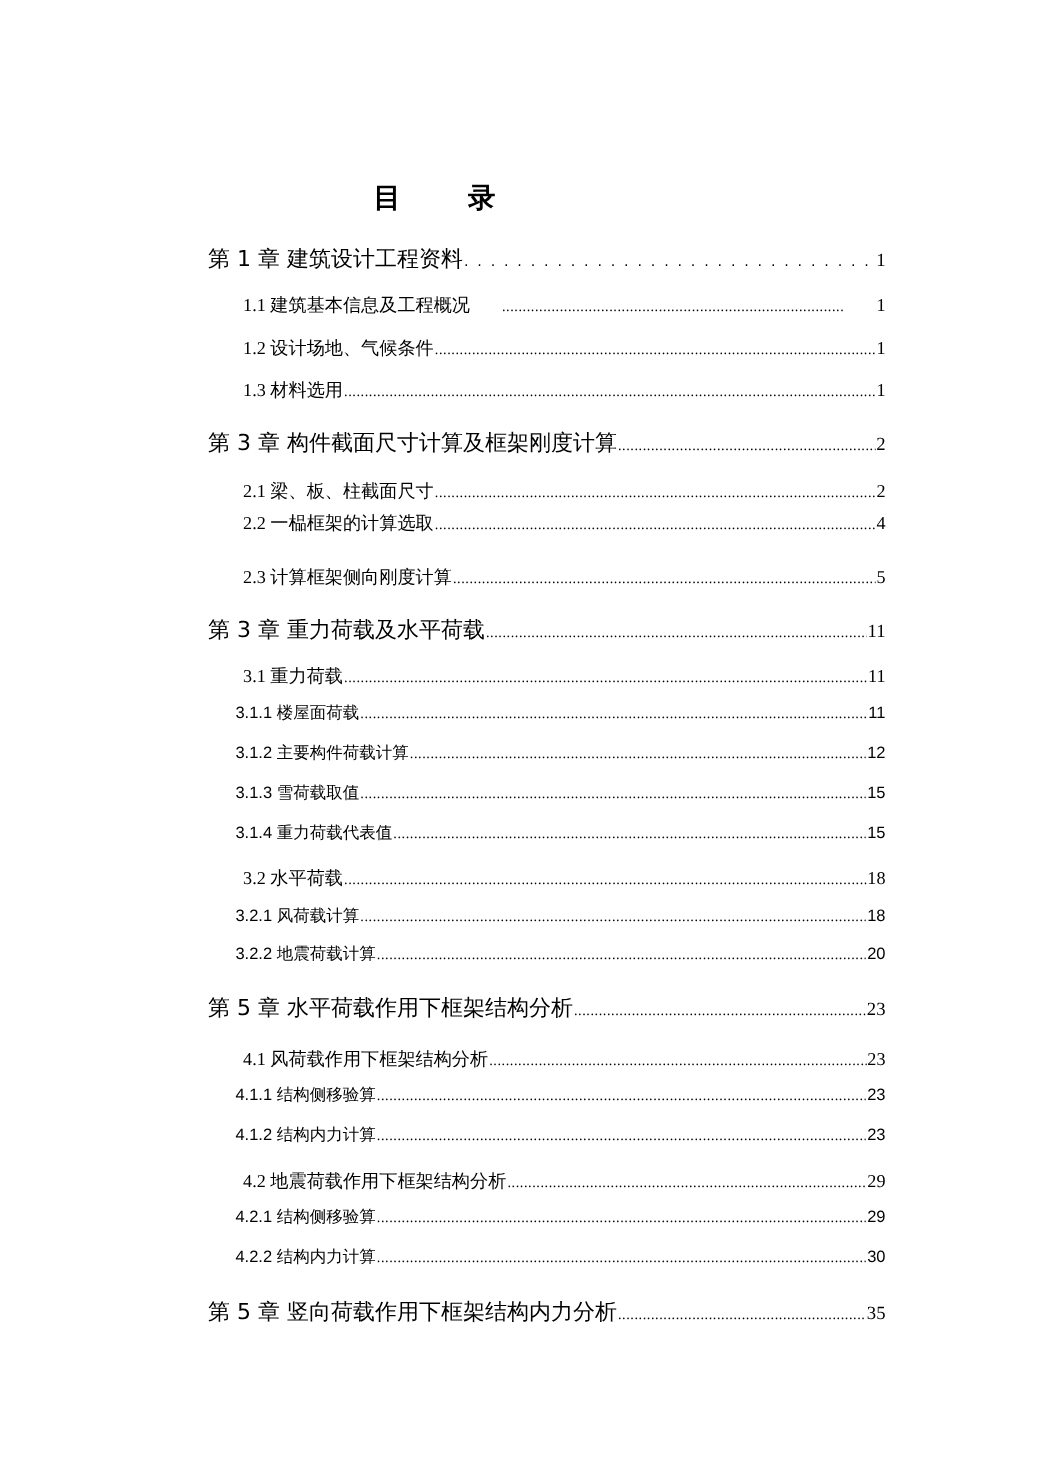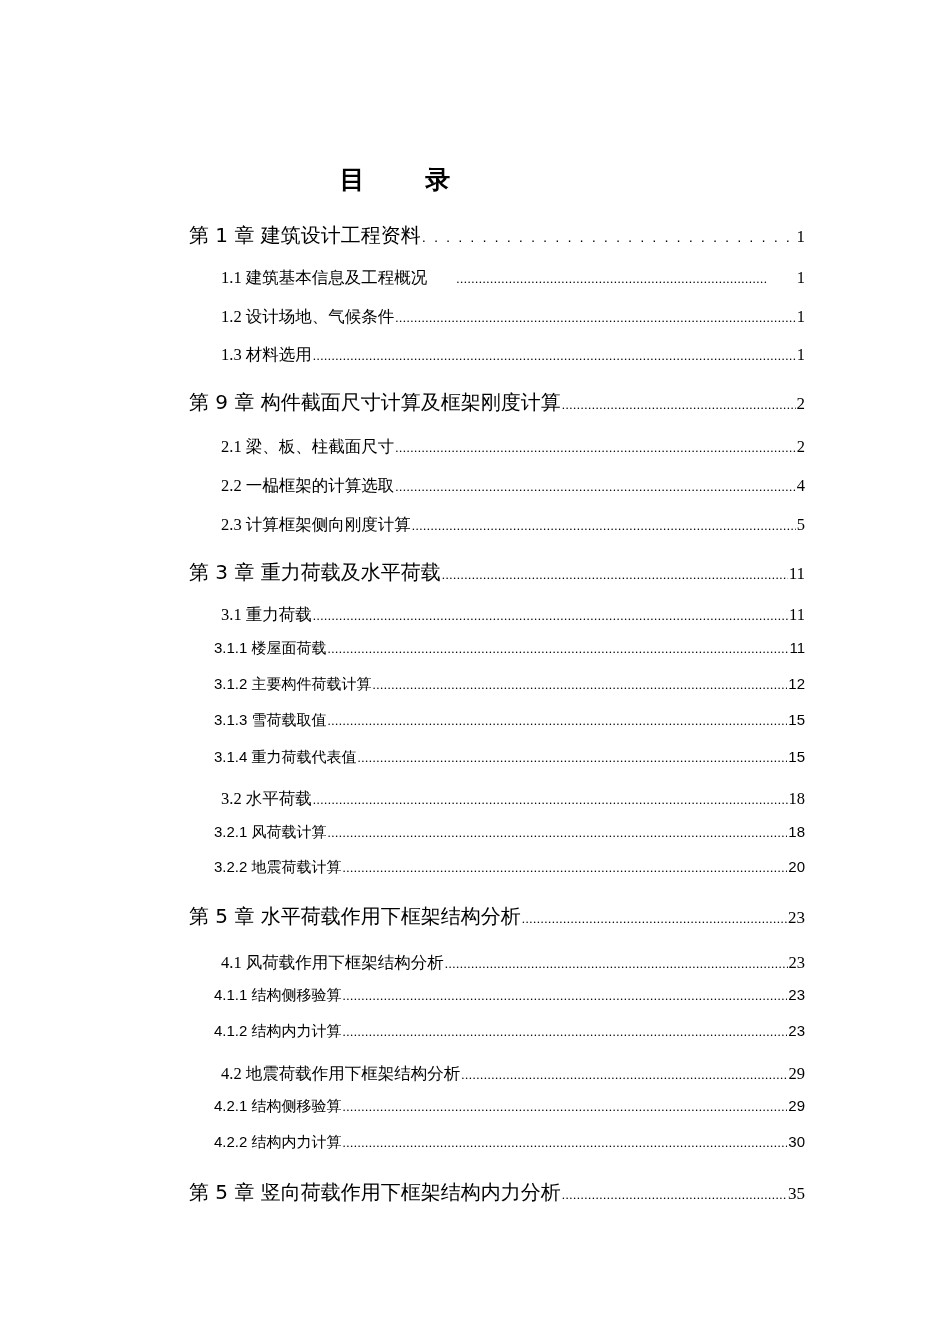--- a/index.html
+++ b/index.html
@@ -53,30 +53,30 @@
       <span class="label">1.2 设计场地、气候条件</span>
       <span class="dots"></span>
       <span class="page">1</span>
     </div>
     <div class="entry sec" style="top: 344px;">
       <span class="label">1.3 材料选用</span>
       <span class="dots"></span>
       <span class="page">1</span>
     </div>
     <div class="entry chapter" style="top: 389px;">
-      <span class="label">第 9 章  构件截面尺寸计算及框架刚度计算</span>
+      <span class="label">第 3 章  构件截面尺寸计算及框架刚度计算</span>
       <span class="dots"></span>
       <span class="page">2</span>
     </div>
     <div class="entry sec" style="top: 436px;">
       <span class="label">2.1  梁、板、柱截面尺寸</span>
       <span class="dots"></span>
       <span class="page">2</span>
     </div>
-    <div class="entry sec" style="top: 475px;">
+    <div class="entry sec" style="top: 465px;">
       <span class="label">2.2  一榀框架的计算选取</span>
       <span class="dots"></span>
       <span class="page">4</span>
     </div>
     <div class="entry sec" style="top: 514px;">
       <span class="label">2.3  计算框架侧向刚度计算</span>
       <span class="dots"></span>
       <span class="page">5</span>
     </div>
     <div class="entry chapter" style="top: 559px;">

